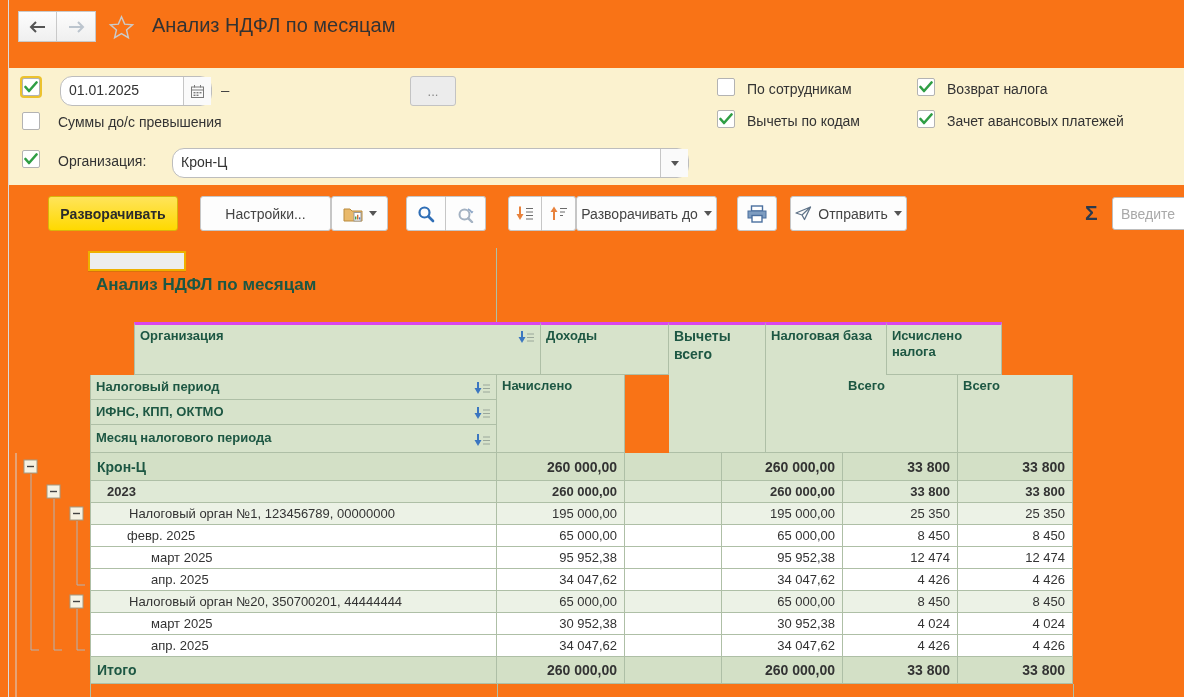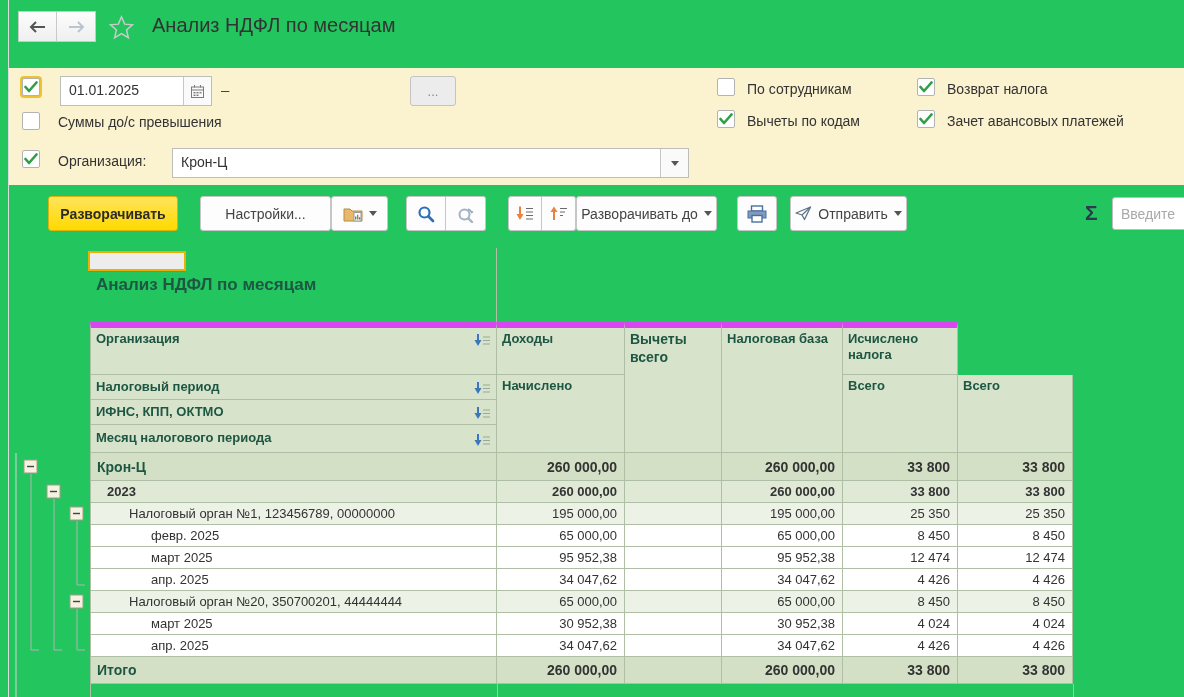--- a/index.html
+++ b/index.html
@@ -1,37 +1,37 @@
 <!DOCTYPE html>
 <html><head>
 <meta charset="utf-8">
 <style>
   html,body{margin:0;padding:0;}
-  .page{position:relative;width:1184px;height:697px;background:#22c55e;overflow:hidden;
+  .page{position:relative;width:1184px;height:697px;background:#f97316;overflow:hidden;
         font-family:"Liberation Sans",sans-serif;color:#333;}
   .left-edge{position:absolute;left:8px;top:0;width:1px;height:697px;background:#dcdcdc;}
 
   
   .navbtns{position:absolute;left:18px;top:11px;display:flex;}
   .navbtn{width:39px;height:31px;box-sizing:border-box;background:linear-gradient(#fdfdfd,#efefef);
           border:1px solid #c9c9c9;display:flex;align-items:center;justify-content:center;cursor:pointer;}
   .navbtn + .navbtn{border-left:none;}
   .star{position:absolute;left:108px;top:14px;}
   .window-title{position:absolute;left:152px;top:14px;font-size:20px;color:#333;white-space:nowrap;}
 
   
   .filter-panel{position:absolute;left:9px;top:68px;width:1175px;height:117px;background:#fbf2cf;}
   .fp-abs{position:absolute;}
   .checkbox{width:18px;height:18px;box-sizing:border-box;background:#fff;border:1px solid #b3b3b3;
             border-radius:2px;display:flex;align-items:center;justify-content:center;cursor:pointer;}
   .checkbox svg{visibility:hidden;}
   .checkbox.checked svg{visibility:visible;}
   .checkbox.focused{box-shadow:0 0 0 2px #ecc22e;}
   .flabel{font-size:14px;color:#333;white-space:nowrap;}
-  .field{box-sizing:border-box;background:#fff;border:1px solid #bdbdbd;border-radius:0;display:flex;align-items:stretch;}
+  .field{box-sizing:border-box;background:#fff;border:1px solid #bdbdbd;border-radius:12px;display:flex;align-items:stretch;}
   .field .val{flex:1;font-size:14px;padding:5px 0 0 8px;white-space:nowrap;overflow:hidden;}
   .field .side-btn{width:27px;border-left:1px solid #c6c6c6;display:flex;align-items:center;justify-content:center;
                    background:#fafafa;cursor:pointer;}
   .dash{font-size:15px;color:#444;}
   .more-btn{box-sizing:border-box;background:#ececec;border:1px solid #c3c3c3;border-radius:3px;color:#8a8a8a;
             font-size:13px;display:flex;align-items:center;justify-content:center;cursor:pointer;}
 
   
   .tb-btn{position:absolute;top:196px;height:35px;box-sizing:border-box;background:#fdfdfd;border:1px solid #c6c6c6;
           border-radius:3px;display:flex;align-items:center;justify-content:center;font-size:14px;color:#444;
@@ -54,21 +54,21 @@
   
   .report{position:absolute;left:8px;top:248px;width:1176px;height:449px;}
   .rtitle{position:absolute;left:82px;top:0;width:407px;height:74px;box-sizing:border-box;
           border-right:1px solid #aebfa6;}
   .rtitle span{position:absolute;left:6px;top:27px;font-size:17px;font-weight:bold;color:#1d5743;white-space:nowrap;}
   .active-cell{position:absolute;left:80px;top:3px;width:98px;height:20px;box-sizing:border-box;
                background:#ededed;border:2px solid #eeb000;box-shadow:0 1px 0 rgba(160,110,0,.35);}
   .hcell{position:absolute;box-sizing:border-box;background:#d7e3cb;border-right:1px solid #aebfa6;
          border-bottom:1px solid #aebfa6;color:#1d5743;font-weight:bold;font-size:13px;padding:3px 5px;
          line-height:1.25;cursor:pointer;}
-  .hcell.top{border-top:6px solid #d946ef;}
+  .hcell.top{border-top:3px solid #d946ef;margin-left:44px;}
   .hcell.nm{border-left:1px solid #aebfa6;display:flex;justify-content:space-between;align-items:flex-start;}
   .hcell.nm.mid{align-items:center;padding-top:0;padding-bottom:0;}
   .sort-ic{margin-top:2px;flex:0 0 auto;}
   .cell{position:absolute;box-sizing:border-box;border-right:1px solid #aebfa6;border-bottom:1px solid #aebfa6;
         font-size:13px;color:#333;display:flex;align-items:center;white-space:nowrap;overflow:hidden;cursor:default;}
   .cell.name{border-left:1px solid #aebfa6;}
   .cell.num{justify-content:flex-end;padding-right:7px;}
   .r-org{background:#d3e0c6;font-weight:bold;font-size:14px;}
   .r-year{background:#dfe9d6;font-weight:bold;}
   .r-ifns{background:#ecf2e6;}
@@ -311,21 +311,21 @@
         <div class="cell num r-year" style="left: 617px; top: 233px; width: 97px; height: 22px;"></div>
         <div class="cell num r-year" style="left: 714px; top: 233px; width: 121px; height: 22px;">260 000,00</div>
         <div class="cell num r-year" style="left: 835px; top: 233px; width: 115px; height: 22px;">33 800</div>
         <div class="cell num r-year" style="left: 950px; top: 233px; width: 115px; height: 22px;">33 800</div>
         <div class="cell name r-ifns" style="left: 82px; top: 255px; width: 407px; height: 22px; padding-left: 38px;">Налоговый орган №1, 123456789, 00000000</div>
         <div class="cell num r-ifns" style="left: 489px; top: 255px; width: 128px; height: 22px;">195 000,00</div>
         <div class="cell num r-ifns" style="left: 617px; top: 255px; width: 97px; height: 22px;"></div>
         <div class="cell num r-ifns" style="left: 714px; top: 255px; width: 121px; height: 22px;">195 000,00</div>
         <div class="cell num r-ifns" style="left: 835px; top: 255px; width: 115px; height: 22px;">25 350</div>
         <div class="cell num r-ifns" style="left: 950px; top: 255px; width: 115px; height: 22px;">25 350</div>
-        <div class="cell name r-month" style="left: 82px; top: 277px; width: 407px; height: 22px; padding-left: 60px;">февр. 2025</div>
+        <div class="cell name r-month" style="left: 82px; top: 277px; width: 407px; height: 22px; padding-left: 36px;">февр. 2025</div>
         <div class="cell num r-month" style="left: 489px; top: 277px; width: 128px; height: 22px;">65 000,00</div>
         <div class="cell num r-month" style="left: 617px; top: 277px; width: 97px; height: 22px;"></div>
         <div class="cell num r-month" style="left: 714px; top: 277px; width: 121px; height: 22px;">65 000,00</div>
         <div class="cell num r-month" style="left: 835px; top: 277px; width: 115px; height: 22px;">8 450</div>
         <div class="cell num r-month" style="left: 950px; top: 277px; width: 115px; height: 22px;">8 450</div>
         <div class="cell name r-month" style="left: 82px; top: 299px; width: 407px; height: 22px; padding-left: 60px;">март 2025</div>
         <div class="cell num r-month" style="left: 489px; top: 299px; width: 128px; height: 22px;">95 952,38</div>
         <div class="cell num r-month" style="left: 617px; top: 299px; width: 97px; height: 22px;"></div>
         <div class="cell num r-month" style="left: 714px; top: 299px; width: 121px; height: 22px;">95 952,38</div>
         <div class="cell num r-month" style="left: 835px; top: 299px; width: 115px; height: 22px;">12 474</div>

